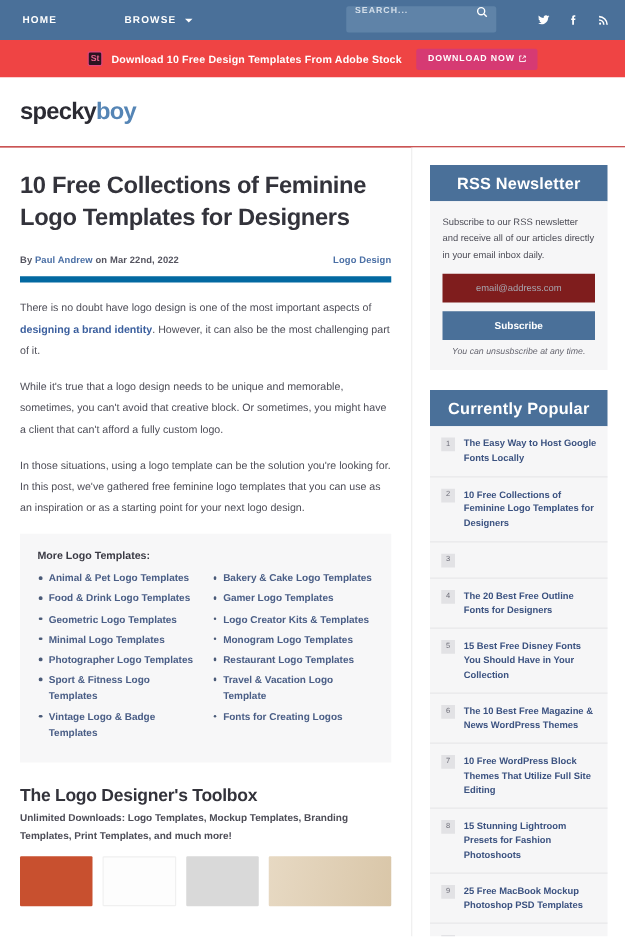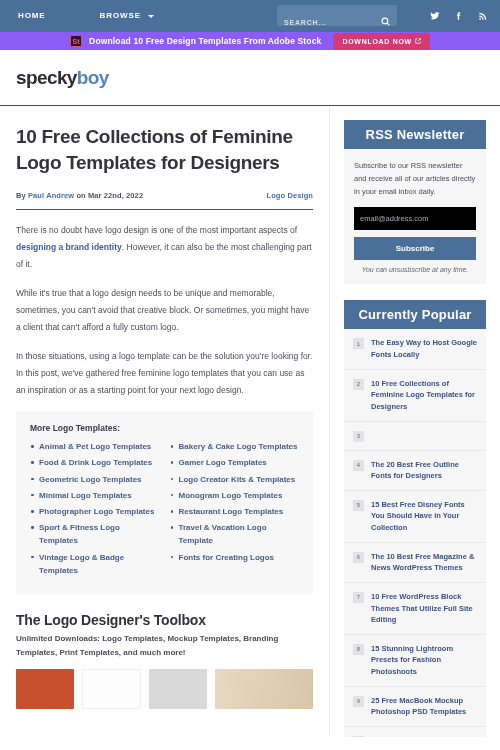--- a/index.html
+++ b/index.html
@@ -42,21 +42,21 @@
     margin-left: 3px;
     margin-top: 1px;
   }
   .search-wrap {
     position: absolute;
     left: 277px; top: 5px;
     width: 120px; height: 21px;
     background: #5f83a8;
     border-radius: 2px;
     display: flex;
-    align-items: flex-end;
+    align-items: flex-start;
     padding: 0 7px;
   }
   .search-input {
     background: transparent;
     border: none;
     outline: none;
     color: #d8e3ee;
     font-size: 7px;
     font-weight: bold;
     letter-spacing: 0.8px;
@@ -74,22 +74,22 @@
     right: 12px; top: 0;
     height: 32px;
     display: flex;
     align-items: center;
     gap: 14px;
   }
   .social-ico { color: #ffffff; display: flex; align-items: center; }
 
   
   .promobar {
-    height: 18px;
-    background: #8b5cf6;
+    height: 30px;
+    background: #ef4444;
     display: flex;
     align-items: center;
     justify-content: center;
     gap: 7px;
   }
   .st-badge {
     width: 12px; height: 12px;
     border: 1px solid #e0457b;
     border-radius: 2px;
     background: #2a1320;
@@ -164,21 +164,21 @@
     margin-bottom: 16px;
   }
   .meta {
     display: flex;
     justify-content: space-between;
     align-items: center;
     font-size: 7.5px;
     font-weight: bold;
     color: #555560;
     padding-bottom: 9px;
-    border-bottom: 1px solid #0369a1;
+    border-bottom: 5px solid #0369a1;
     letter-spacing: 0.1px;
   }
   .meta a { color: #4a6fa5; text-decoration: none; cursor: pointer; }
   .cat { color: #4a6fa5; font-weight: bold; cursor: pointer; }
 
   .body-copy { padding-top: 12px; }
   .body-copy p {
     font-size: 8.5px;
     line-height: 2.0;
     color: #4d4d57;
@@ -270,26 +270,27 @@
     padding: 10px 10px 11px 10px;
   }
   .nl-text {
     font-size: 7.5px;
     line-height: 1.75;
     color: #4d4d57;
     margin-bottom: 9px;
   }
   .nl-input {
     width: 100%;
-    background: #000000;
+    background: #7f1d1d;
     border: none;
     outline: none;
     padding: 7px 6px;
     font-size: 7.5px;
     color: #9a9aa5;
+    text-align: center;
     font-family: "Liberation Sans", sans-serif;
     margin-bottom: 7px;
   }
   .nl-input::placeholder { color: #a7a7b0; opacity: 1; }
   .nl-btn {
     width: 100%;
     background: #4a7099;
     color: #ffffff;
     border: none;
     padding: 7px 4px;

